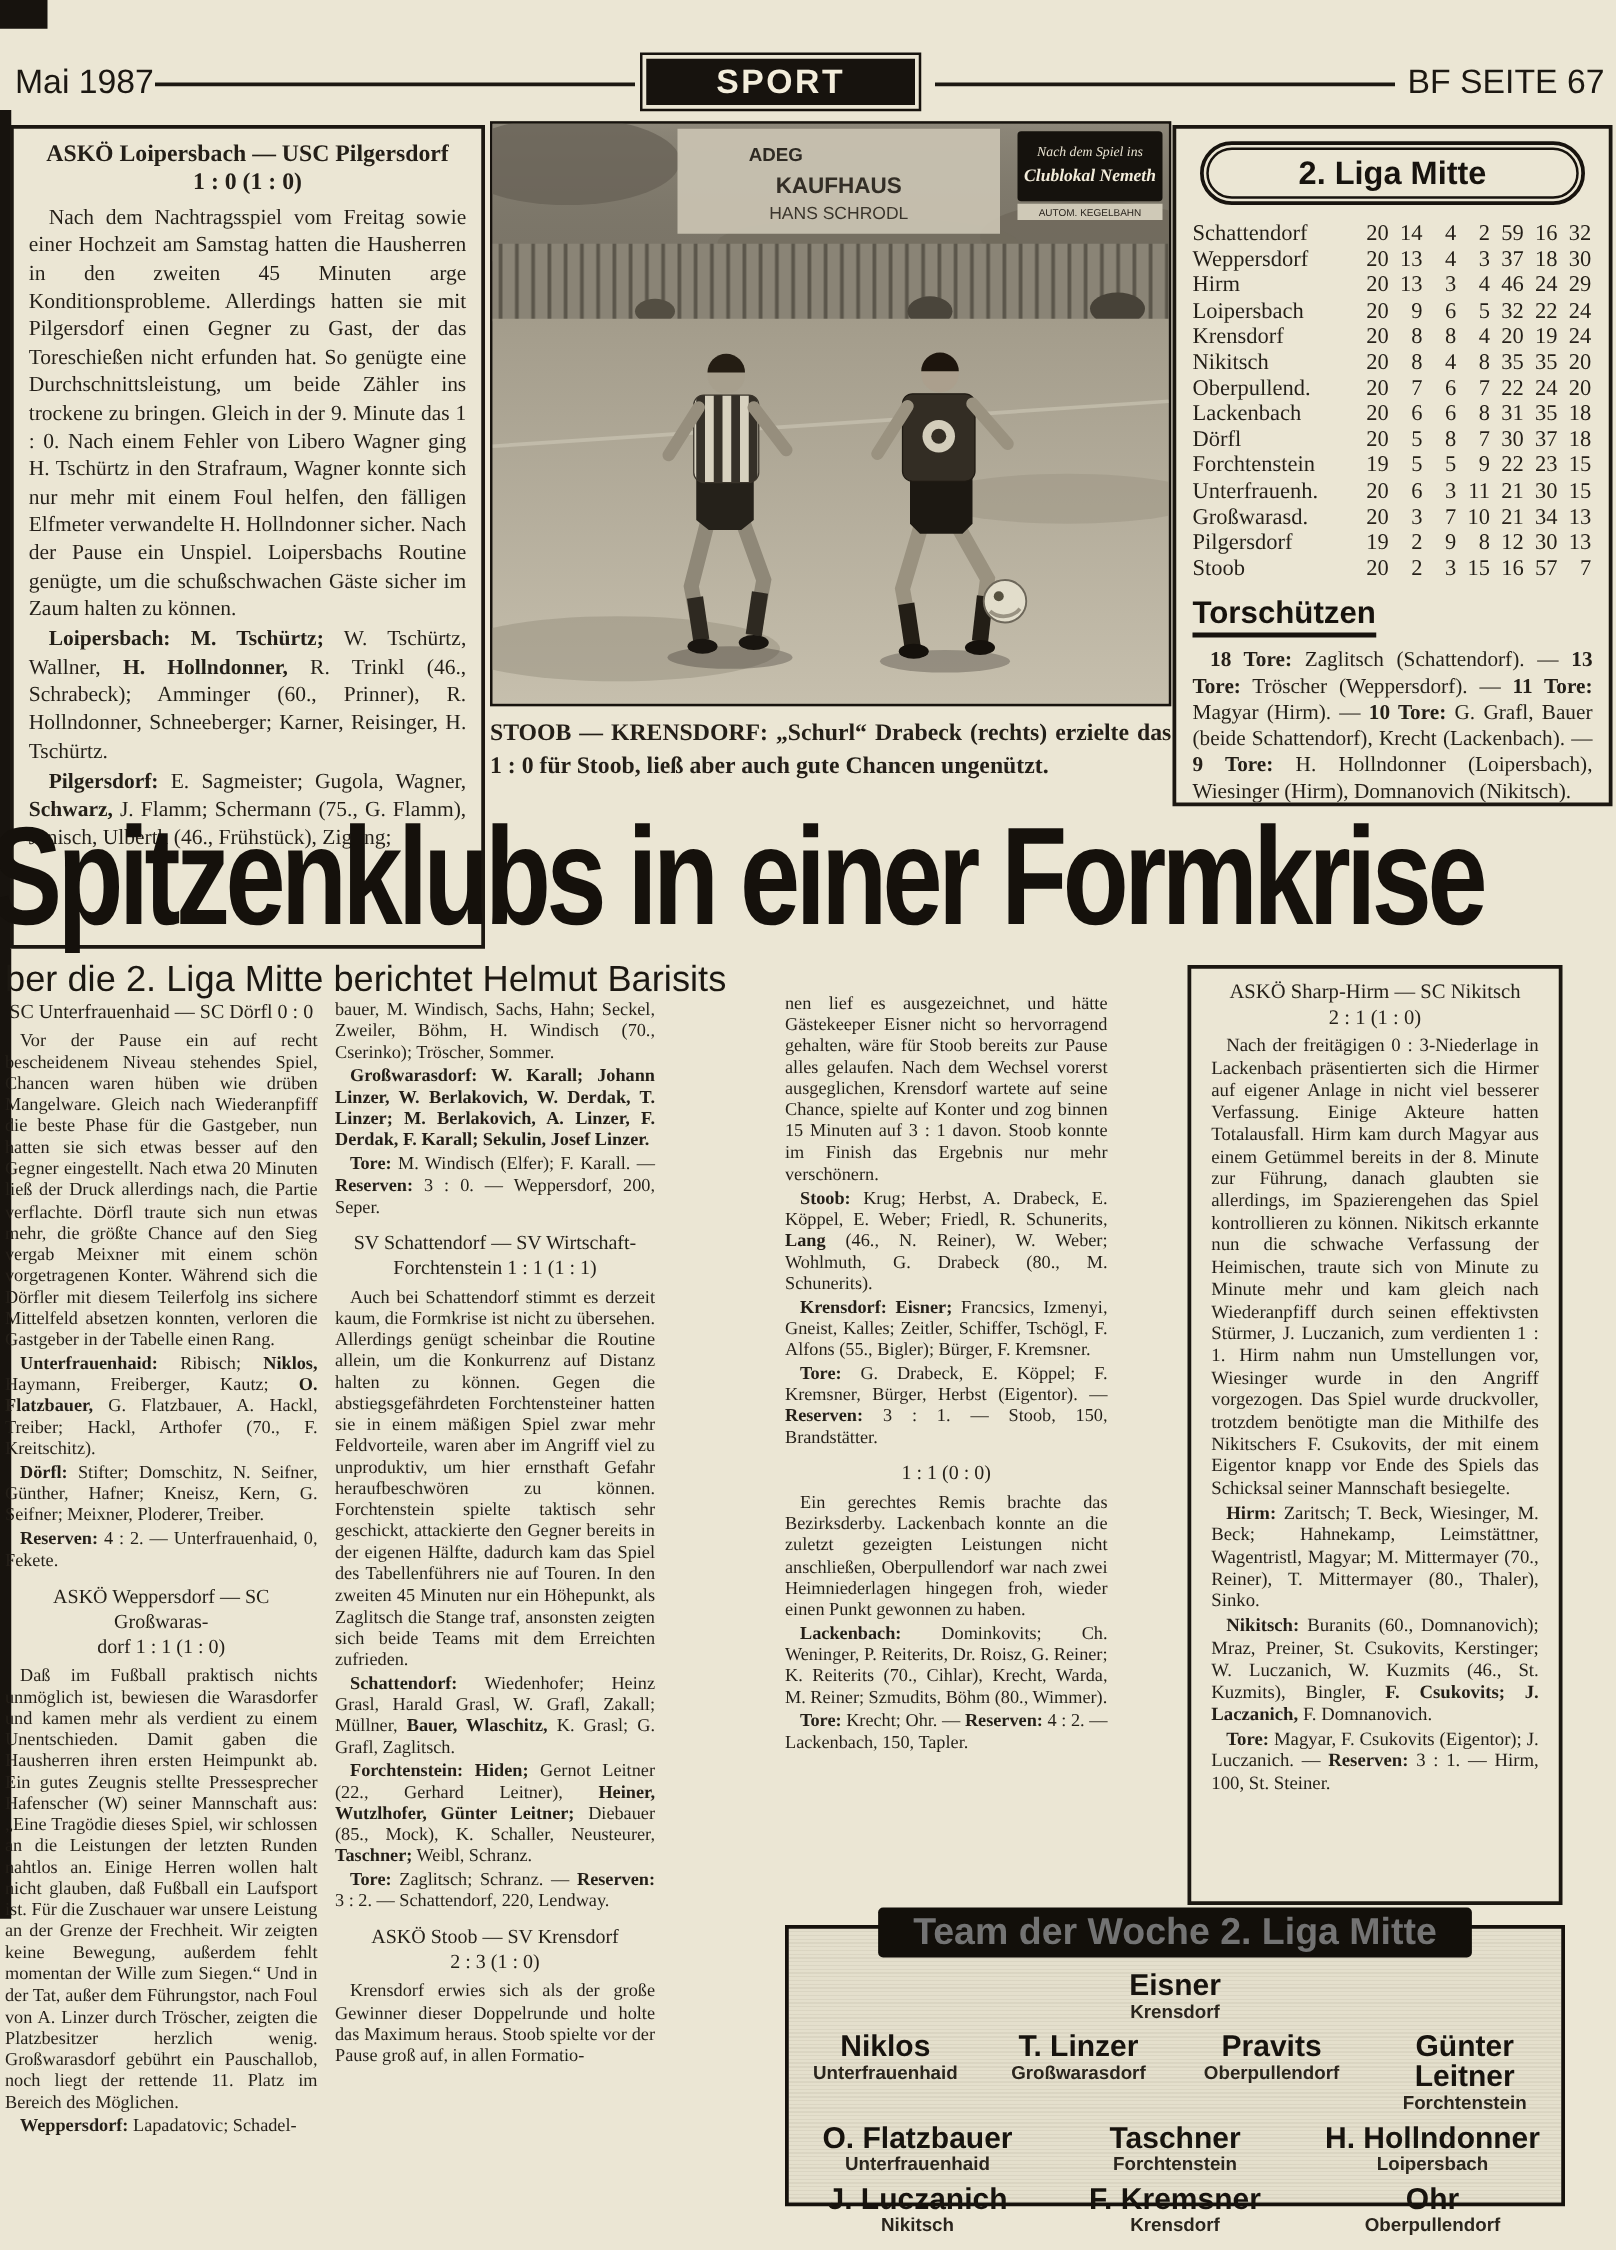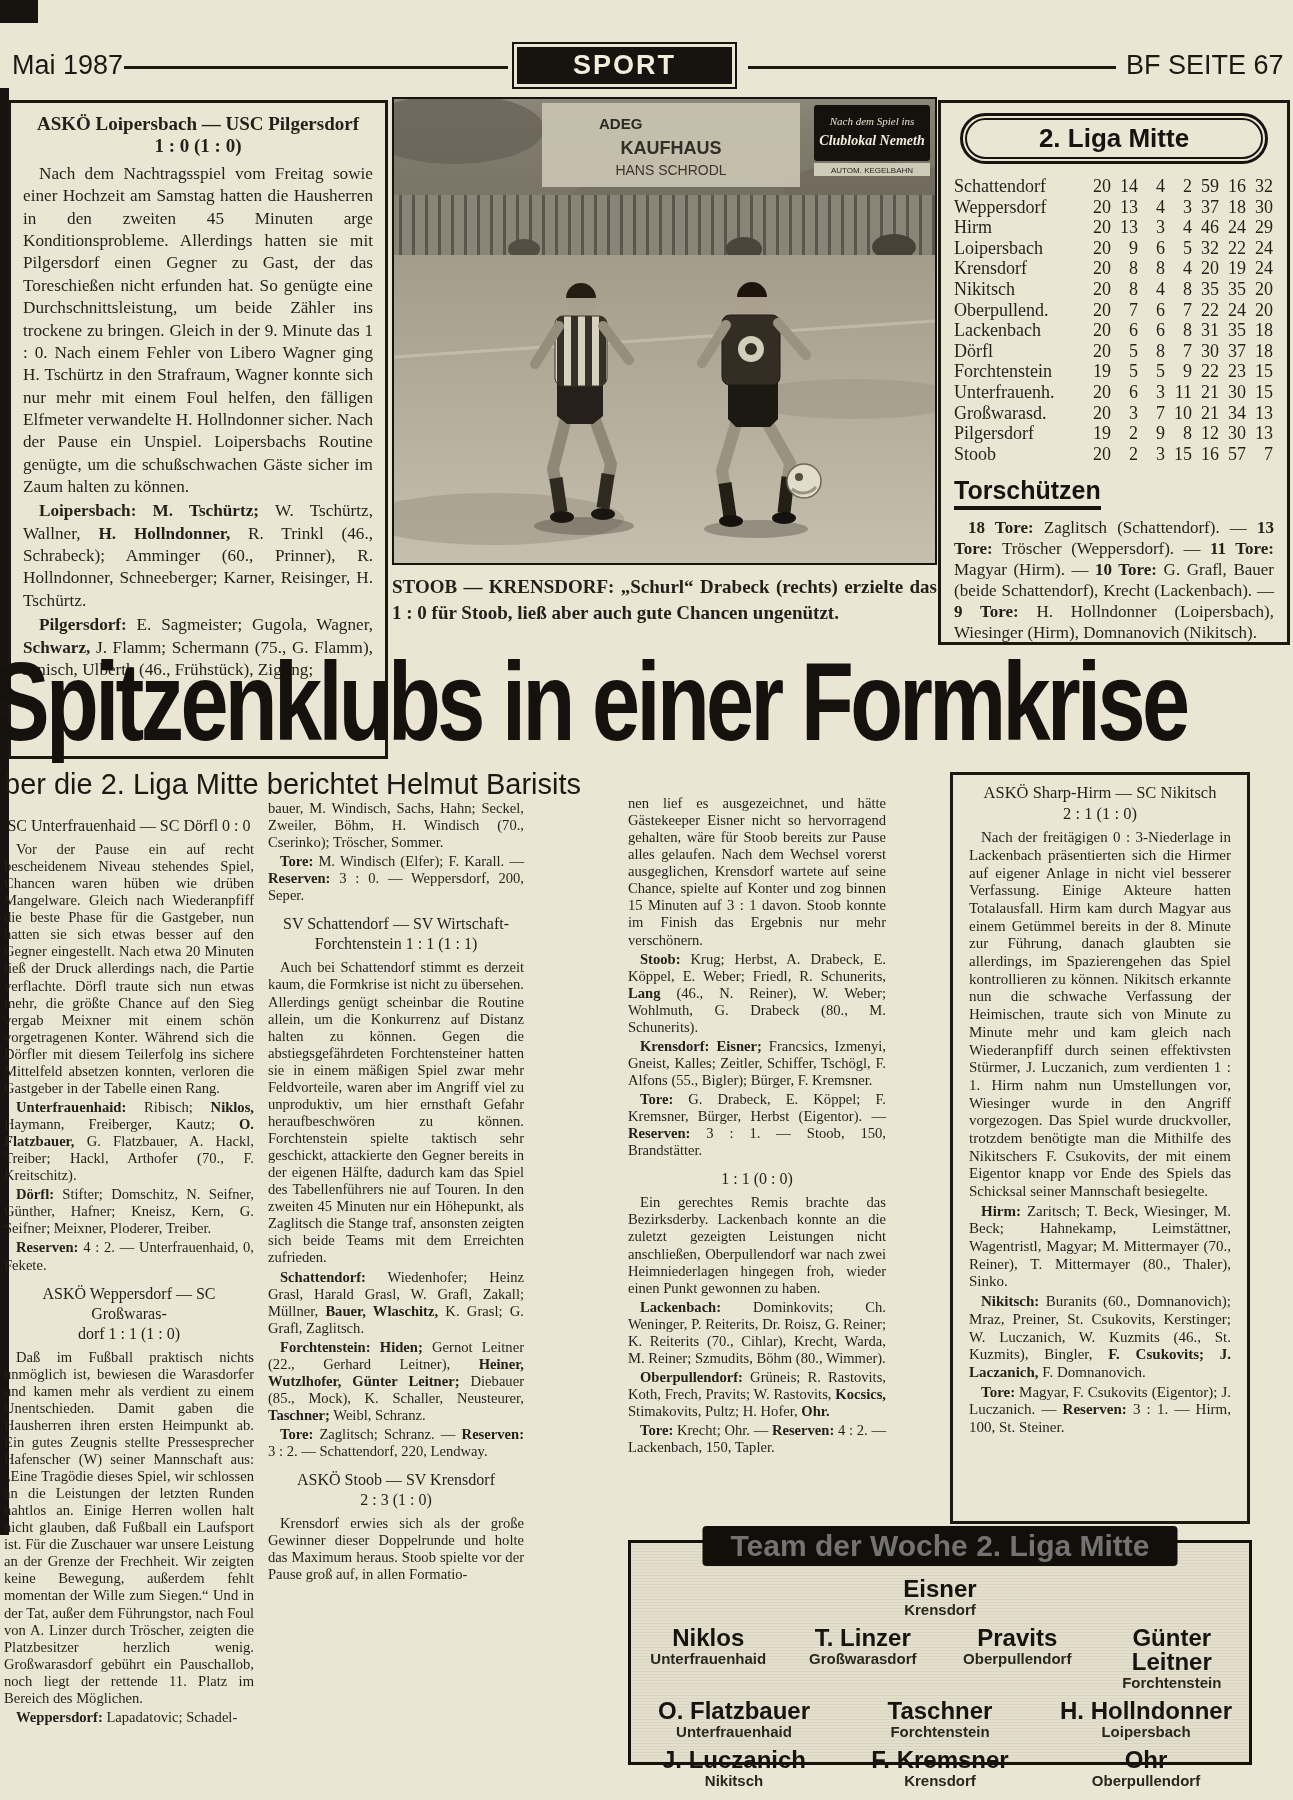--- a/index.html
+++ b/index.html
@@ -42,21 +42,21 @@
   
   #headline{left:-8px;top:638px;white-space:nowrap;font:bold 96px "Liberation Sans",sans-serif;
     letter-spacing:-4px;color:#15110c;transform:scale(0.9,1.16);transform-origin:left top;}
   #subtitle{left:4px;top:768px;font:29px "Liberation Sans",sans-serif;color:#1c1812;}
   
   .col{font-size:14.6px;line-height:1.17;}
   .col .para{margin:0 0 2px;text-align:justify;text-indent:12px;}
   .col .para.ni{text-indent:0;}
   .col .mh{font-weight:normal;text-align:center;font-size:16px;line-height:1.25;margin:10px 0 5px;}
   .col .mh:first-child{margin-top:0;}
-  #col1{left:4px;top:800px;width:250px;margin-top:16px;}
+  #col1{left:4px;top:800px;width:250px;}
   #col2{left:268px;top:800px;width:256px;}
   #col3{left:628px;top:795px;width:258px;}
   #hirm-box{left:950px;top:772px;width:300px;height:752px;padding:8px 16px;box-sizing:border-box;overflow:hidden;}
   #hirm-box .mh{font-size:16.5px;}
   #hirm-box .para{font-size:15px;line-height:1.18;}
   .mh{font-weight:bold;text-align:center;}
   .para{margin:0 0 2px;text-align:justify;}
   
   #team-box{left:628px;top:1540px;width:624px;height:225px;border:3px solid #15110c;
     background:#e4dfcc;box-sizing:border-box;
@@ -352,20 +352,21 @@
     <p class="para"><b>Reserven:</b><span> 4 : 2. — Unterfrauenhaid, 0, Fekete.</span></p>
     <div class="mh">
       <div>ASKÖ Weppersdorf — SC Großwaras-</div>
       <div>dorf 1 : 1 (1 : 0)</div>
     </div>
     <p class="para"><span>Daß im Fußball praktisch nichts unmöglich ist, bewiesen die Warasdorfer und kamen mehr als verdient zu einem Unentschieden. Damit gaben die Hausherren ihren ersten Heimpunkt ab. Ein gutes Zeugnis stellte Pressesprecher Hafenscher (W) seiner Mannschaft aus: „Eine Tragödie dieses Spiel, wir schlossen an die Leistungen der letzten Runden nahtlos an. Einige Herren wollen halt nicht glauben, daß Fußball ein Laufsport ist. Für die Zuschauer war unsere Leistung an der Grenze der Frechheit. Wir zeigten keine Bewegung, außerdem fehlt momentan der Wille zum Siegen.“ Und in der Tat, außer dem Führungstor, nach Foul von A. Linzer durch Tröscher, zeigten die Platzbesitzer herzlich wenig. Großwarasdorf gebührt ein Pauschallob, noch liegt der rettende 11. Platz im Bereich des Möglichen.</span></p>
     <p class="para"><b>Weppersdorf:</b><span> Lapadatovic; Schadel-</span></p>
   </div>
 <div class="abs col" id="col2">
     <p class="para ni"><span>bauer, M. Windisch, Sachs, Hahn; Seckel, Zweiler, Böhm, H. Windisch (70., Cserinko); Tröscher, Sommer.</span></p>
+    <p class="para"><b>Großwarasdorf: W. Karall; Johann Linzer, W. Berlakovich, W. Derdak, T. Linzer; M. Berlakovich, A. Linzer, F. Derdak, F. Karall; Sekulin, Josef Linzer.</b></p>
     <p class="para"><b>Tore:</b><span> M. Windisch (Elfer); F. Karall. — </span><b>Reserven:</b><span> 3 : 0. — Weppersdorf, 200, Seper.</span></p>
     <div class="mh">
       <div>SV Schattendorf — SV Wirtschaft-</div>
       <div>Forchtenstein 1 : 1 (1 : 1)</div>
     </div>
     <p class="para"><span>Auch bei Schattendorf stimmt es derzeit kaum, die Formkrise ist nicht zu übersehen. Allerdings genügt scheinbar die Routine allein, um die Konkurrenz auf Distanz halten zu können. Gegen die abstiegsgefährdeten Forchtensteiner hatten sie in einem mäßigen Spiel zwar mehr Feldvorteile, waren aber im Angriff viel zu unproduktiv, um hier ernsthaft Gefahr heraufbeschwören zu können. Forchtenstein spielte taktisch sehr geschickt, attackierte den Gegner bereits in der eigenen Hälfte, dadurch kam das Spiel des Tabellenführers nie auf Touren. In den zweiten 45 Minuten nur ein Höhepunkt, als Zaglitsch die Stange traf, ansonsten zeigten sich beide Teams mit dem Erreichten zufrieden.</span></p>
     <p class="para"><b>Schattendorf:</b><span> Wiedenhofer; Heinz Grasl, Harald Grasl, W. Grafl, Zakall; Müllner, </span><b>Bauer, Wlaschitz,</b><span> K. Grasl; G. Grafl, Zaglitsch.</span></p>
     <p class="para"><b>Forchtenstein: Hiden;</b><span> Gernot Leitner (22., Gerhard Leitner), </span><b>Heiner, Wutzlhofer, Günter Leitner;</b><span> Diebauer (85., Mock), K. Schaller, Neusteurer, </span><b>Taschner;</b><span> Weibl, Schranz.</span></p>
     <p class="para"><b>Tore:</b><span> Zaglitsch; Schranz. — </span><b>Reserven:</b><span> 3 : 2. — Schattendorf, 220, Lendway.</span></p>
     <div class="mh">
@@ -377,21 +378,20 @@
 <div class="abs col" id="col3">
     <p class="para ni"><span>nen lief es ausgezeichnet, und hätte Gästekeeper Eisner nicht so hervorragend gehalten, wäre für Stoob bereits zur Pause alles gelaufen. Nach dem Wechsel vorerst ausgeglichen, Krensdorf wartete auf seine Chance, spielte auf Konter und zog binnen 15 Minuten auf 3 : 1 davon. Stoob konnte im Finish das Ergebnis nur mehr verschönern.</span></p>
     <p class="para"><b>Stoob:</b><span> Krug; Herbst, A. Drabeck, E. Köppel, E. Weber; Friedl, R. Schunerits, </span><b>Lang</b><span> (46., N. Reiner), W. Weber; Wohlmuth, G. Drabeck (80., M. Schunerits).</span></p>
     <p class="para"><b>Krensdorf: Eisner;</b><span> Francsics, Izmenyi, Gneist, Kalles; Zeitler, Schiffer, Tschögl, F. Alfons (55., Bigler); Bürger, F. Kremsner.</span></p>
     <p class="para"><b>Tore:</b><span> G. Drabeck, E. Köppel; F. Kremsner, Bürger, Herbst (Eigentor). — </span><b>Reserven:</b><span> 3 : 1. — Stoob, 150, Brandstätter.</span></p>
     <div class="mh">
       <div>1 : 1 (0 : 0)</div>
     </div>
     <p class="para"><span>Ein gerechtes Remis brachte das Bezirksderby. Lackenbach konnte an die zuletzt gezeigten Leistungen nicht anschließen, Oberpullendorf war nach zwei Heimniederlagen hingegen froh, wieder einen Punkt gewonnen zu haben.</span></p>
     <p class="para"><b>Lackenbach:</b><span> Dominkovits; Ch. Weninger, P. Reiterits, Dr. Roisz, G. Reiner; K. Reiterits (70., Cihlar), Krecht, Warda, M. Reiner; Szmudits, Böhm (80., Wimmer).</span></p>
-    <p class="para"><b>Oberpullendorf:</b><span> Grüneis; R. Rastovits, Koth, Frech, Pravits; W. Rastovits, </span><b>Kocsics,</b><span> Stimakovits, Pultz; H. Hofer, </span><b>Ohr.</b></p>
     <p class="para"><b>Tore:</b><span> Krecht; Ohr. — </span><b>Reserven:</b><span> 4 : 2. — Lackenbach, 150, Tapler.</span></p>
   </div>
 <div class="abs nbox col" id="hirm-box">
     <div class="mh">
       <div>ASKÖ Sharp-Hirm — SC Nikitsch</div>
       <div>2 : 1 (1 : 0)</div>
     </div>
     <p class="para"><span>Nach der freitägigen 0 : 3-Niederlage in Lackenbach präsentierten sich die Hirmer auf eigener Anlage in nicht viel besserer Verfassung. Einige Akteure hatten Totalausfall. Hirm kam durch Magyar aus einem Getümmel bereits in der 8. Minute zur Führung, danach glaubten sie allerdings, im Spazierengehen das Spiel kontrollieren zu können. Nikitsch erkannte nun die schwache Verfassung der Heimischen, traute sich von Minute zu Minute mehr und kam gleich nach Wiederanpfiff durch seinen effektivsten Stürmer, J. Luczanich, zum verdienten 1 : 1. Hirm nahm nun Umstellungen vor, Wiesinger wurde in den Angriff vorgezogen. Das Spiel wurde druckvoller, trotzdem benötigte man die Mithilfe des Nikitschers F. Csukovits, der mit einem Eigentor knapp vor Ende des Spiels das Schicksal seiner Mannschaft besiegelte.</span></p>
     <p class="para"><b>Hirm:</b><span> Zaritsch; T. Beck, Wiesinger, M. Beck; Hahnekamp, Leimstättner, Wagentristl, Magyar; M. Mittermayer (70., Reiner), T. Mittermayer (80., Thaler), Sinko.</span></p>
     <p class="para"><b>Nikitsch:</b><span> Buranits (60., Domnanovich); Mraz, Preiner, St. Csukovits, Kerstinger; W. Luczanich, W. Kuzmits (46., St. Kuzmits), Bingler, </span><b>F. Csukovits; J. Laczanich,</b><span> F. Domnanovich.</span></p>

